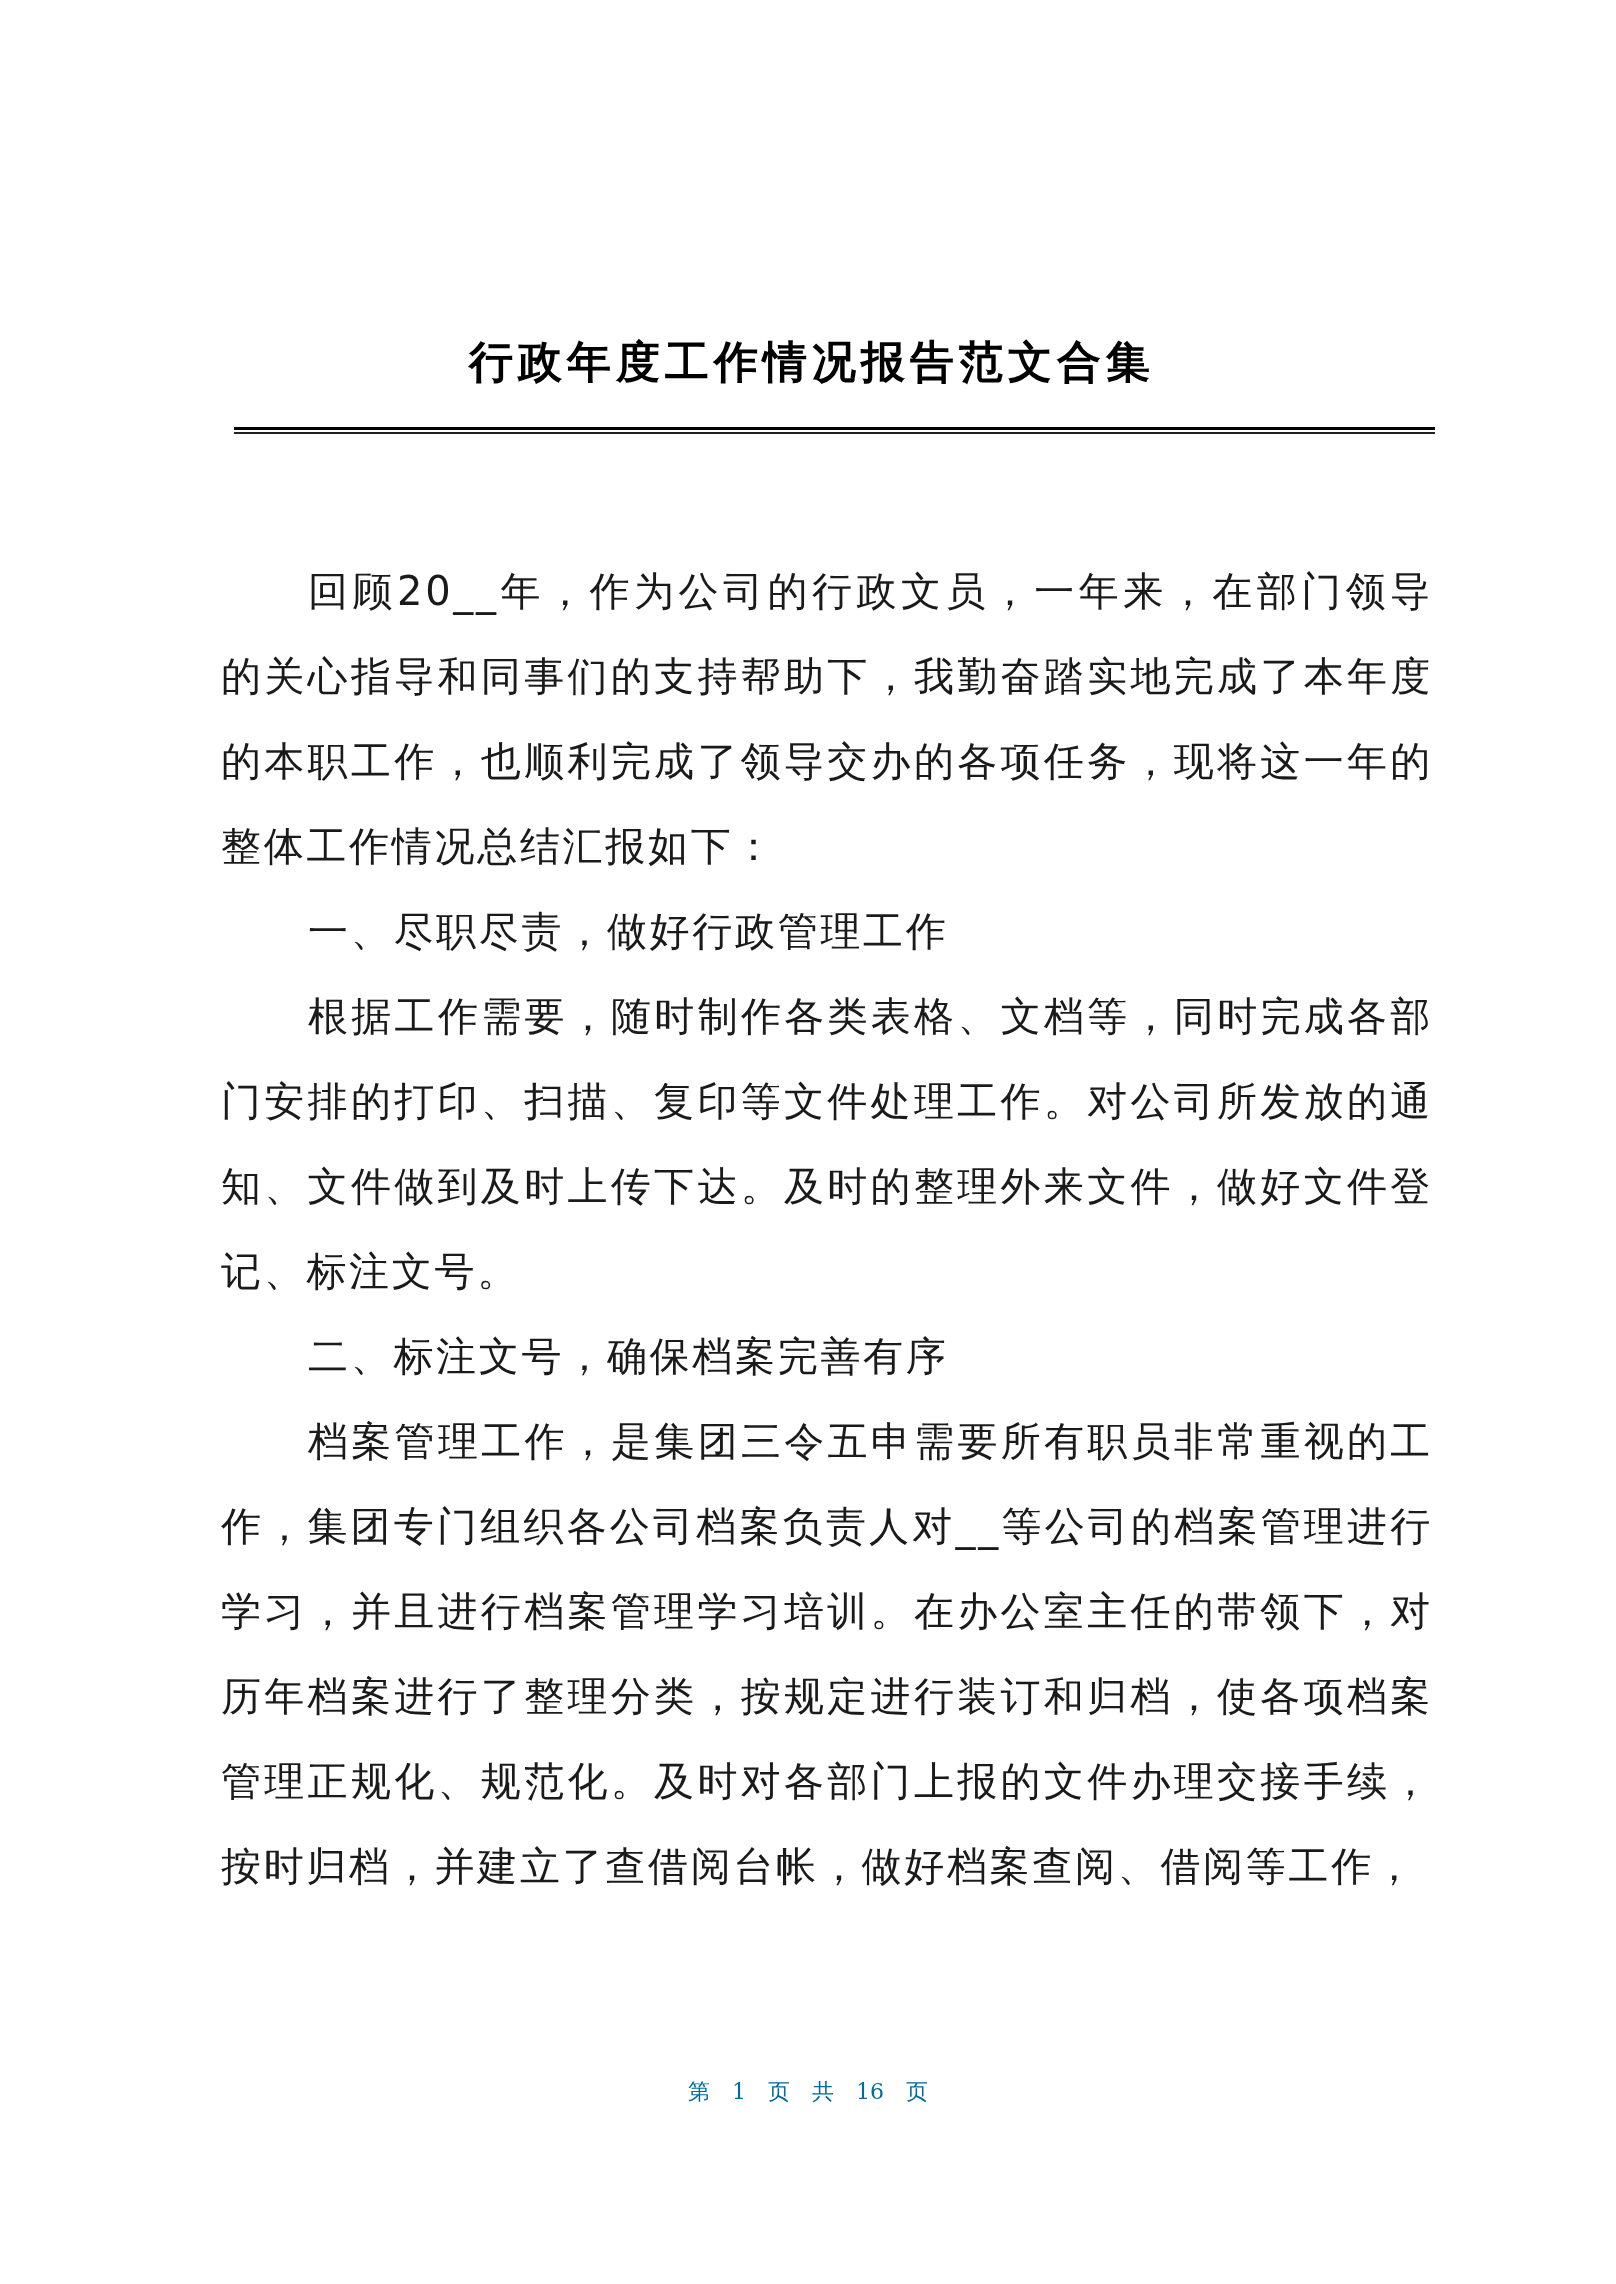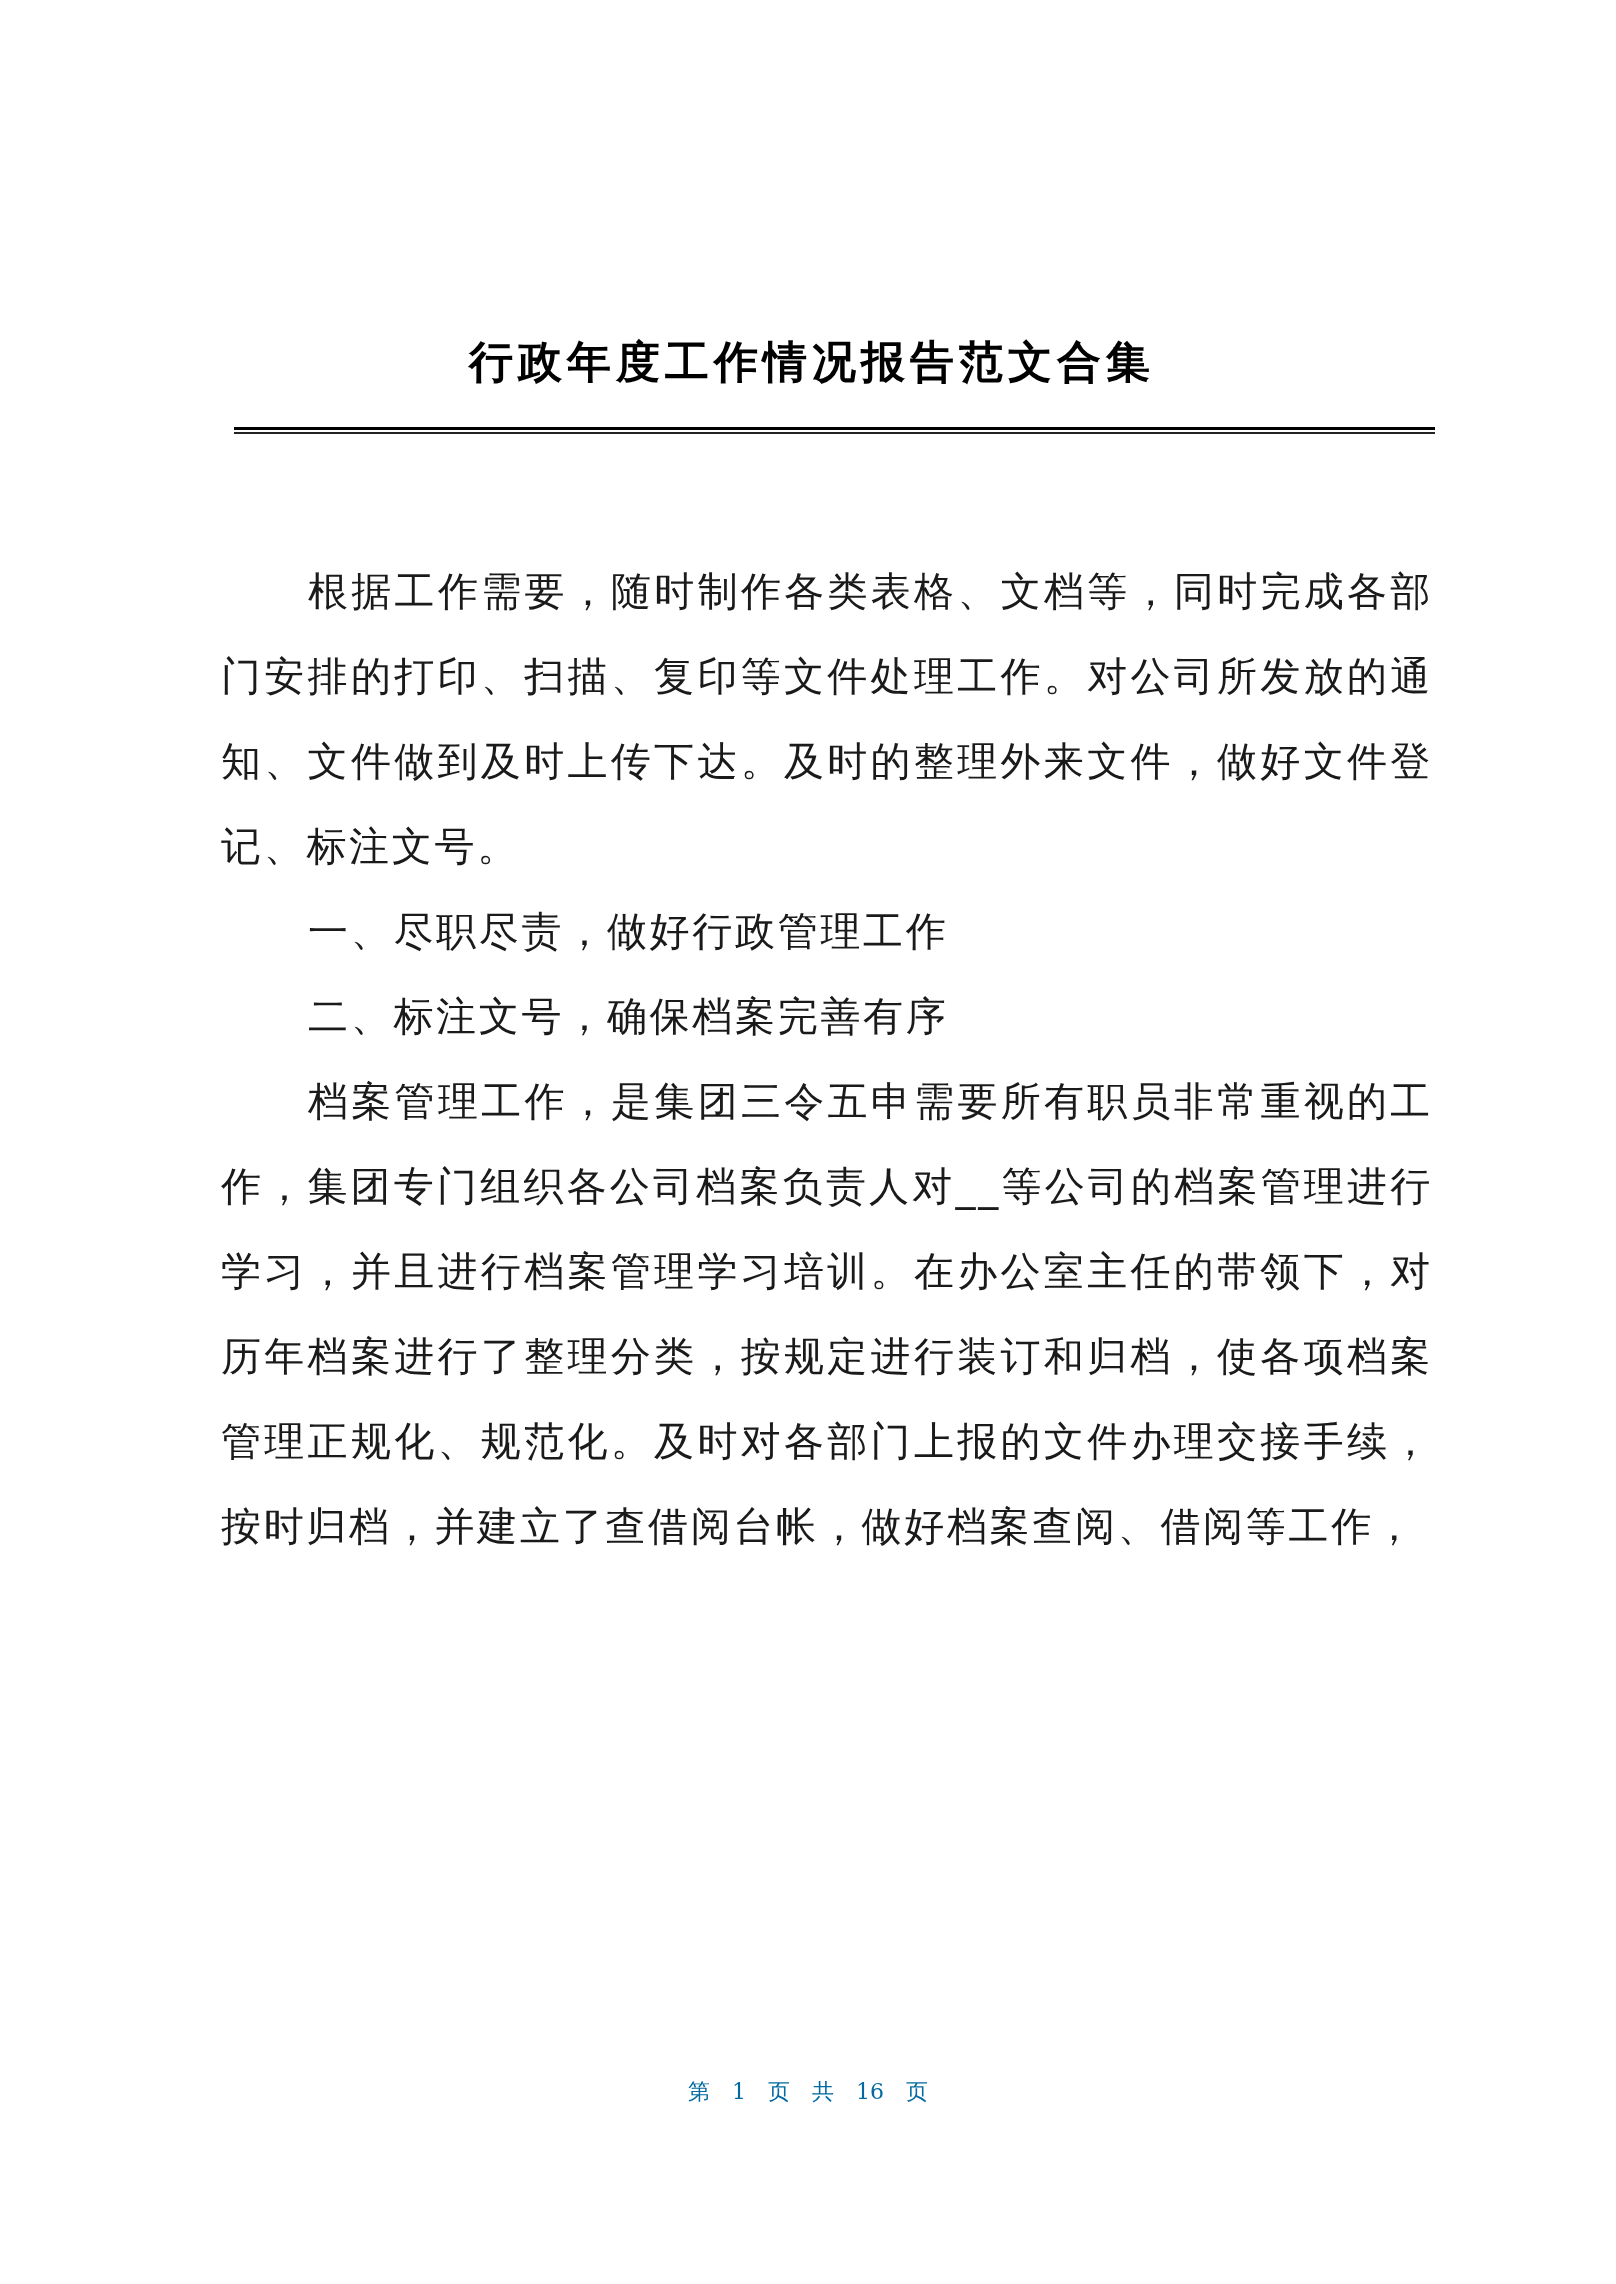--- a/index.html
+++ b/index.html
@@ -98,22 +98,23 @@
 <div class="page">
 
   <h1 class="doc-title">行政年度工作情况报告范文合集</h1>
 
   <div class="title-rule">
     <div class="thick"></div>
     <div class="thin"></div>
   </div>
 
   <div class="body">
+    <p>回顾20__年，作为公司的行政文员，一年来，在部门领导的关心指导和同事们的支持帮助下，我勤奋踏实地完成了本年度的本职工作，也顺利完成了领导交办的各项任务，现将这一年的整体工作情况总结汇报如下：</p>
+    <p>一、尽职尽责，做好行政管理工作</p>
     <p>根据工作需要，随时制作各类表格、文档等，同时完成各部门安排的打印、扫描、复印等文件处理工作。对公司所发放的通知、文件做到及时上传下达。及时的整理外来文件，做好文件登记、标注文号。</p>
-    <p>一、尽职尽责，做好行政管理工作</p>
     <p>二、标注文号，确保档案完善有序</p>
     <p>档案管理工作，是集团三令五申需要所有职员非常重视的工作，集团专门组织各公司档案负责人对__等公司的档案管理进行学习，并且进行档案管理学习培训。在办公室主任的带领下，对历年档案进行了整理分类，按规定进行装订和归档，使各项档案管理正规化、规范化。及时对各部门上报的文件办理交接手续，按时归档，并建立了查借阅台帐，做好档案查阅、借阅等工作，</p>
   </div>
 
   <div class="footer">
     <span>第</span><span>1</span><span>页</span><span>共</span><span>16</span><span>页</span>
   </div>
 
 </div>
 

